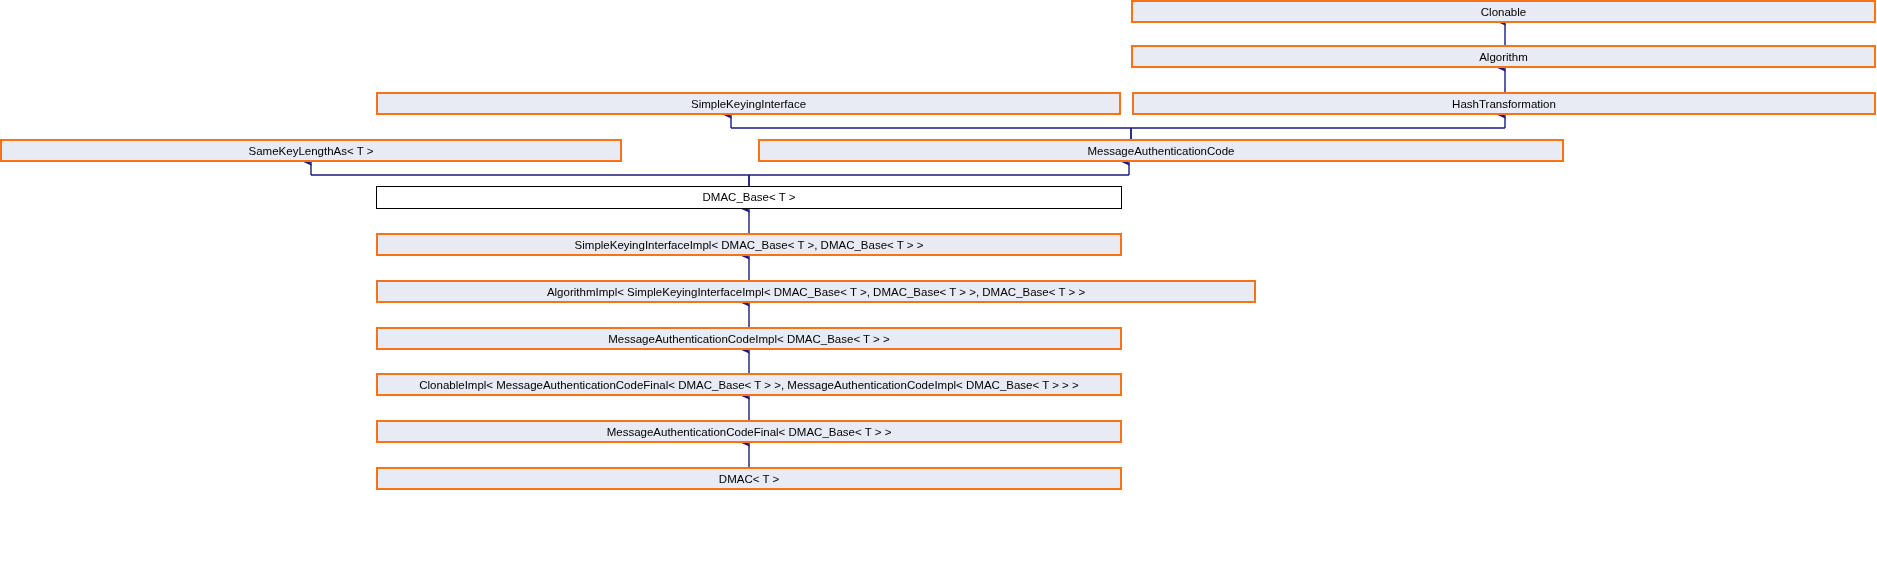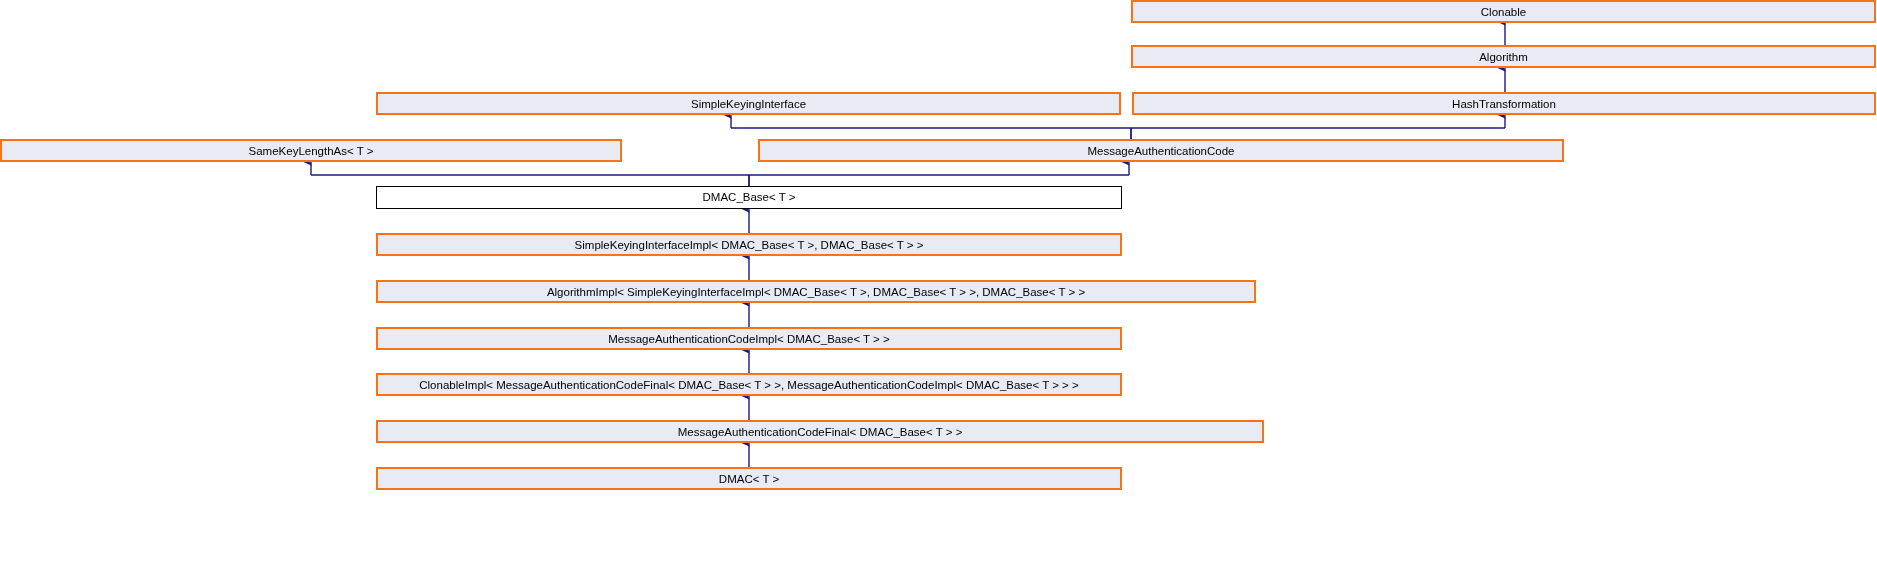--- a/index.html
+++ b/index.html
@@ -82,16 +82,16 @@
       <div class="node" style="left: 1131px; top: 45px; width: 745px;"><span>Algorithm</span></div>
       <div class="node" style="left: 376px; top: 92px; width: 745px; text-align: center;"><span>SimpleKeyingInterface</span></div>
       <div class="node" style="left: 1132px; top: 92px; width: 744px;"><span>HashTransformation</span></div>
       <div class="node" style="left: 0px; top: 139px; width: 622px;"><span>SameKeyLengthAs&lt; T &gt;</span></div>
       <div class="node" style="left: 758px; top: 139px; width: 806px;"><span>MessageAuthenticationCode</span></div>
       <div class="node current" style="left: 376px; top: 186px; width: 746px;"><span>DMAC_Base&lt; T &gt;</span></div>
       <div class="node" style="left: 376px; top: 233px; width: 746px;"><span>SimpleKeyingInterfaceImpl&lt; DMAC_Base&lt; T &gt;, DMAC_Base&lt; T &gt; &gt;</span></div>
       <div class="node" style="left: 376px; top: 280px; width: 880px;"><span>AlgorithmImpl&lt; SimpleKeyingInterfaceImpl&lt; DMAC_Base&lt; T &gt;, DMAC_Base&lt; T &gt; &gt;, DMAC_Base&lt; T &gt; &gt;</span></div>
       <div class="node" style="left: 376px; top: 327px; width: 746px;"><span>MessageAuthenticationCodeImpl&lt; DMAC_Base&lt; T &gt; &gt;</span></div>
       <div class="node" style="left: 376px; top: 373px; width: 746px;"><span>ClonableImpl&lt; MessageAuthenticationCodeFinal&lt; DMAC_Base&lt; T &gt; &gt;, MessageAuthenticationCodeImpl&lt; DMAC_Base&lt; T &gt; &gt; &gt;</span></div>
-      <div class="node" style="left: 376px; top: 420px; width: 888px;"><span>MessageAuthenticationCodeFinal&lt; DMAC_Base&lt; T &gt; &gt;</span></div>
+      <div class="node" style="left: 376px; top: 420px; width: 746px;"><span>MessageAuthenticationCodeFinal&lt; DMAC_Base&lt; T &gt; &gt;</span></div>
       <div class="node" style="left: 376px; top: 467px; width: 746px;"><span>DMAC&lt; T &gt;</span></div>
     </div>
 </div>
 
 </body></html>

